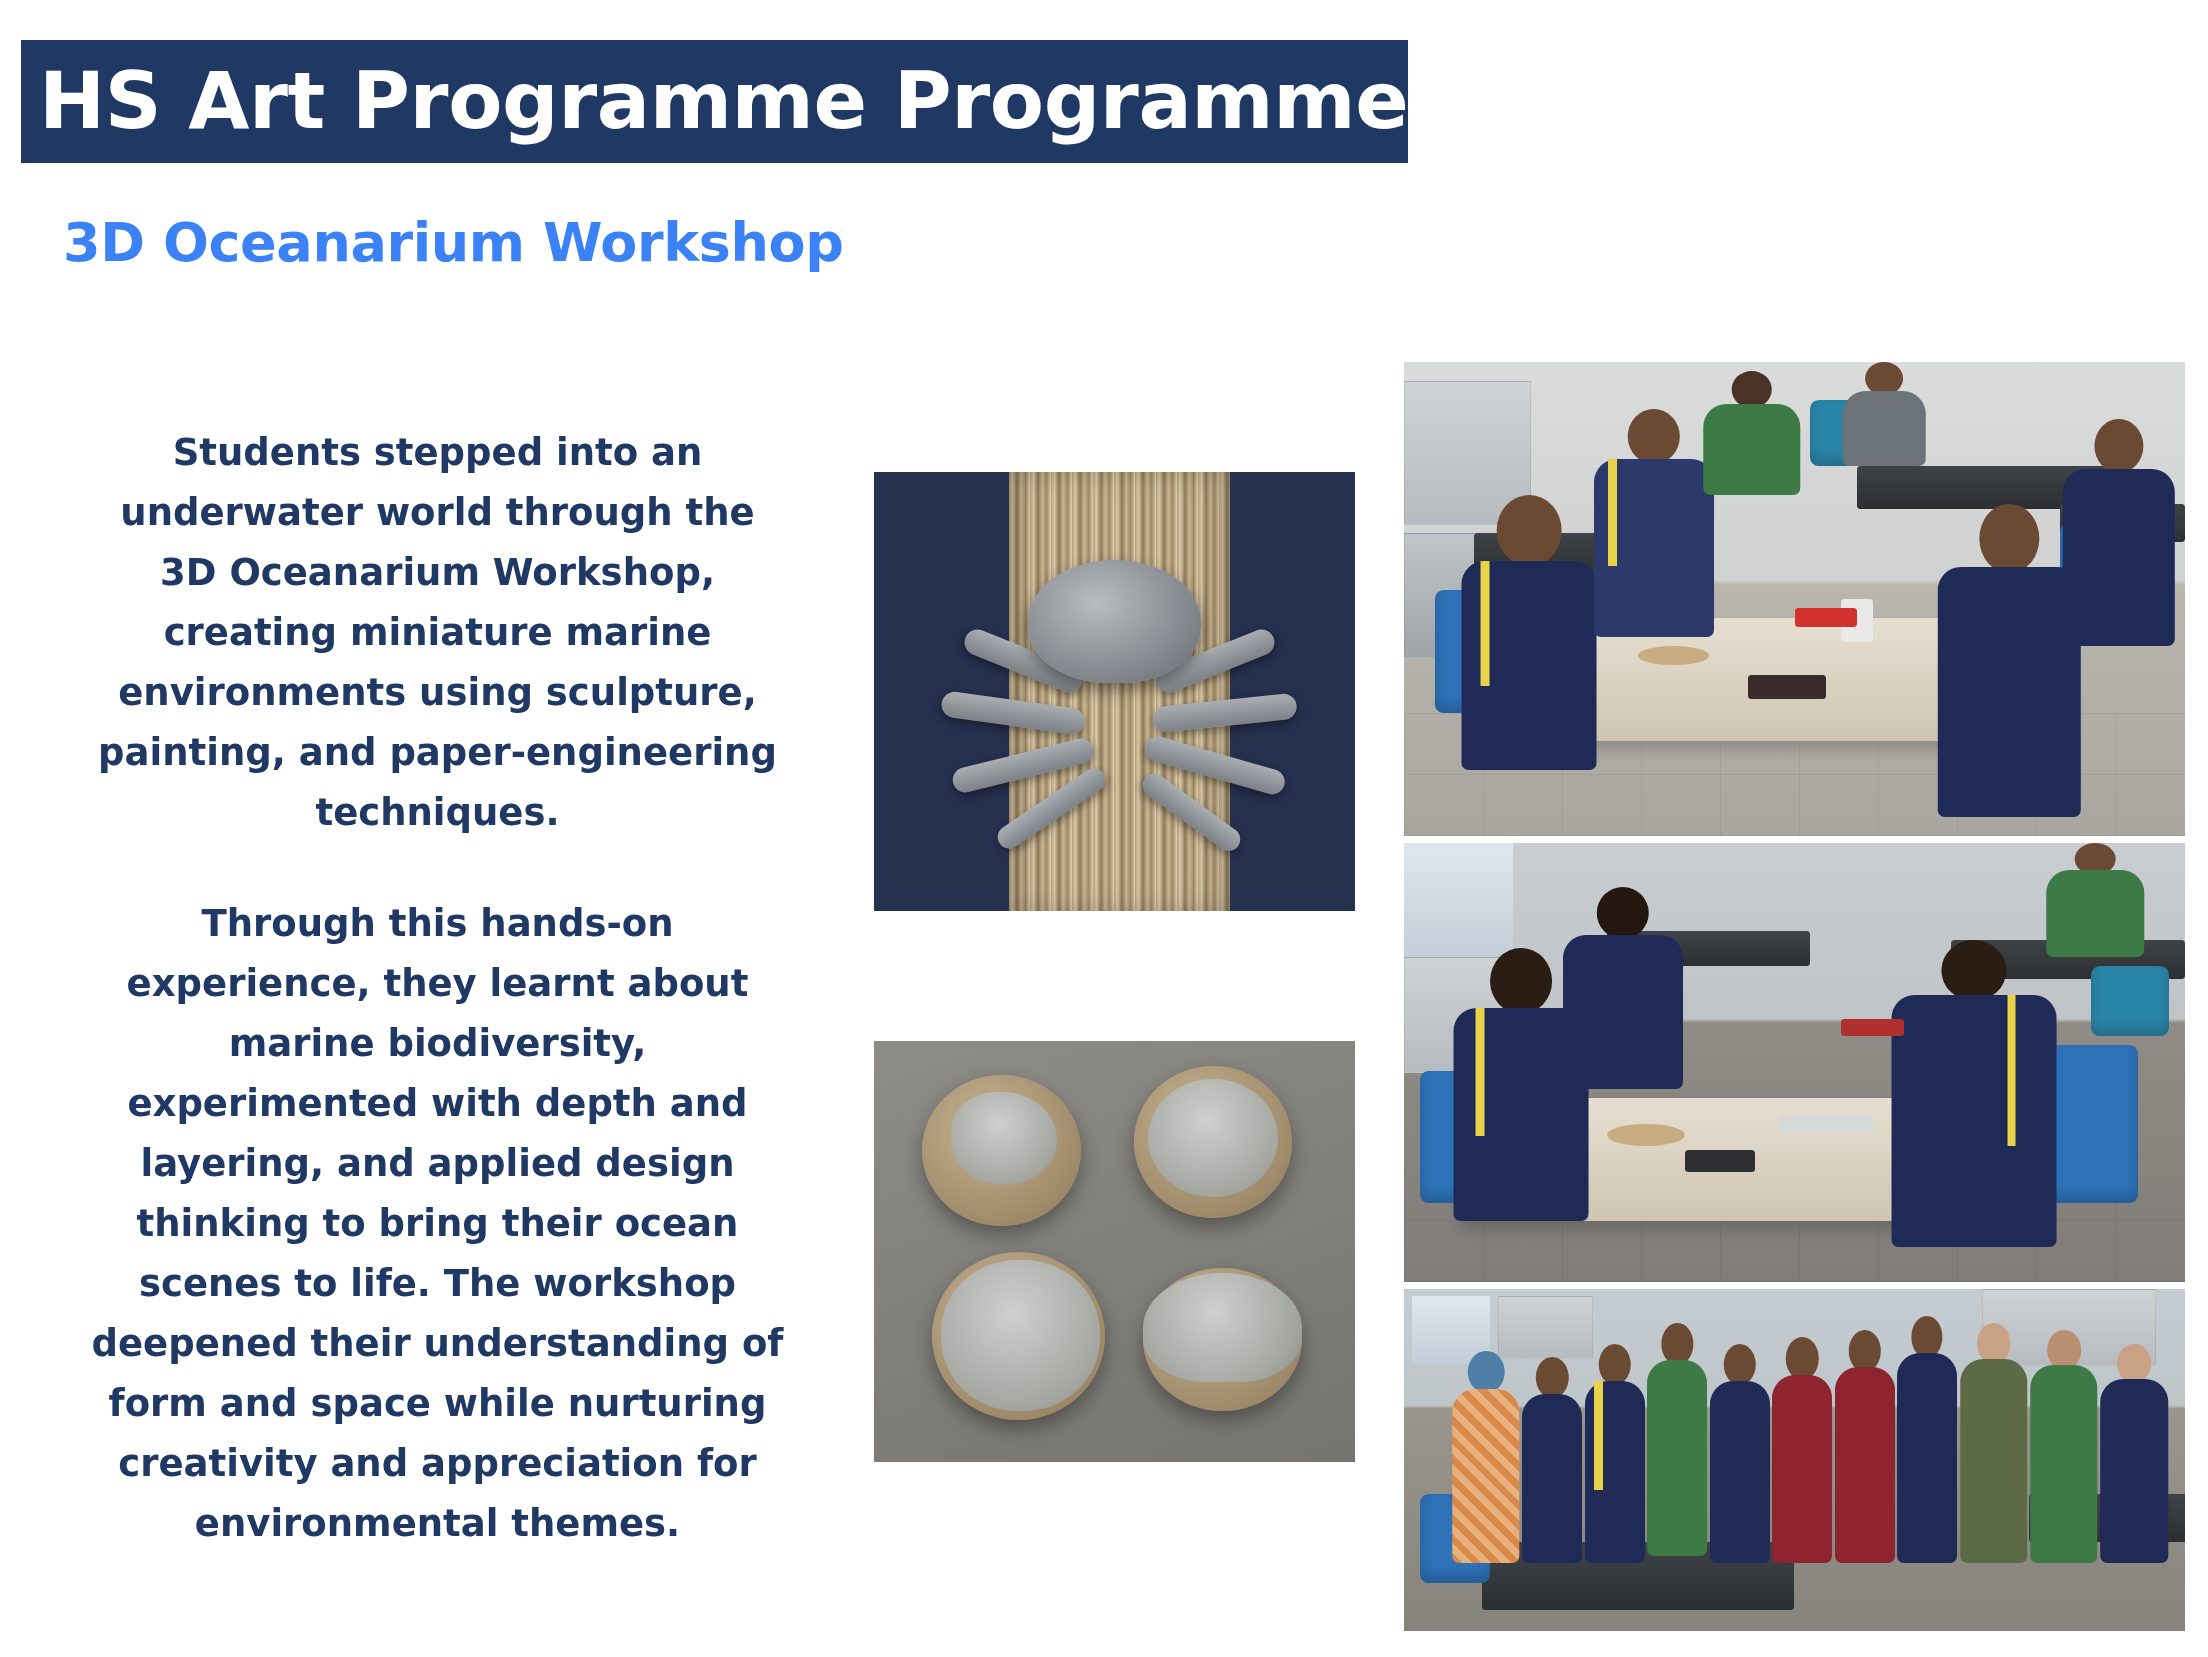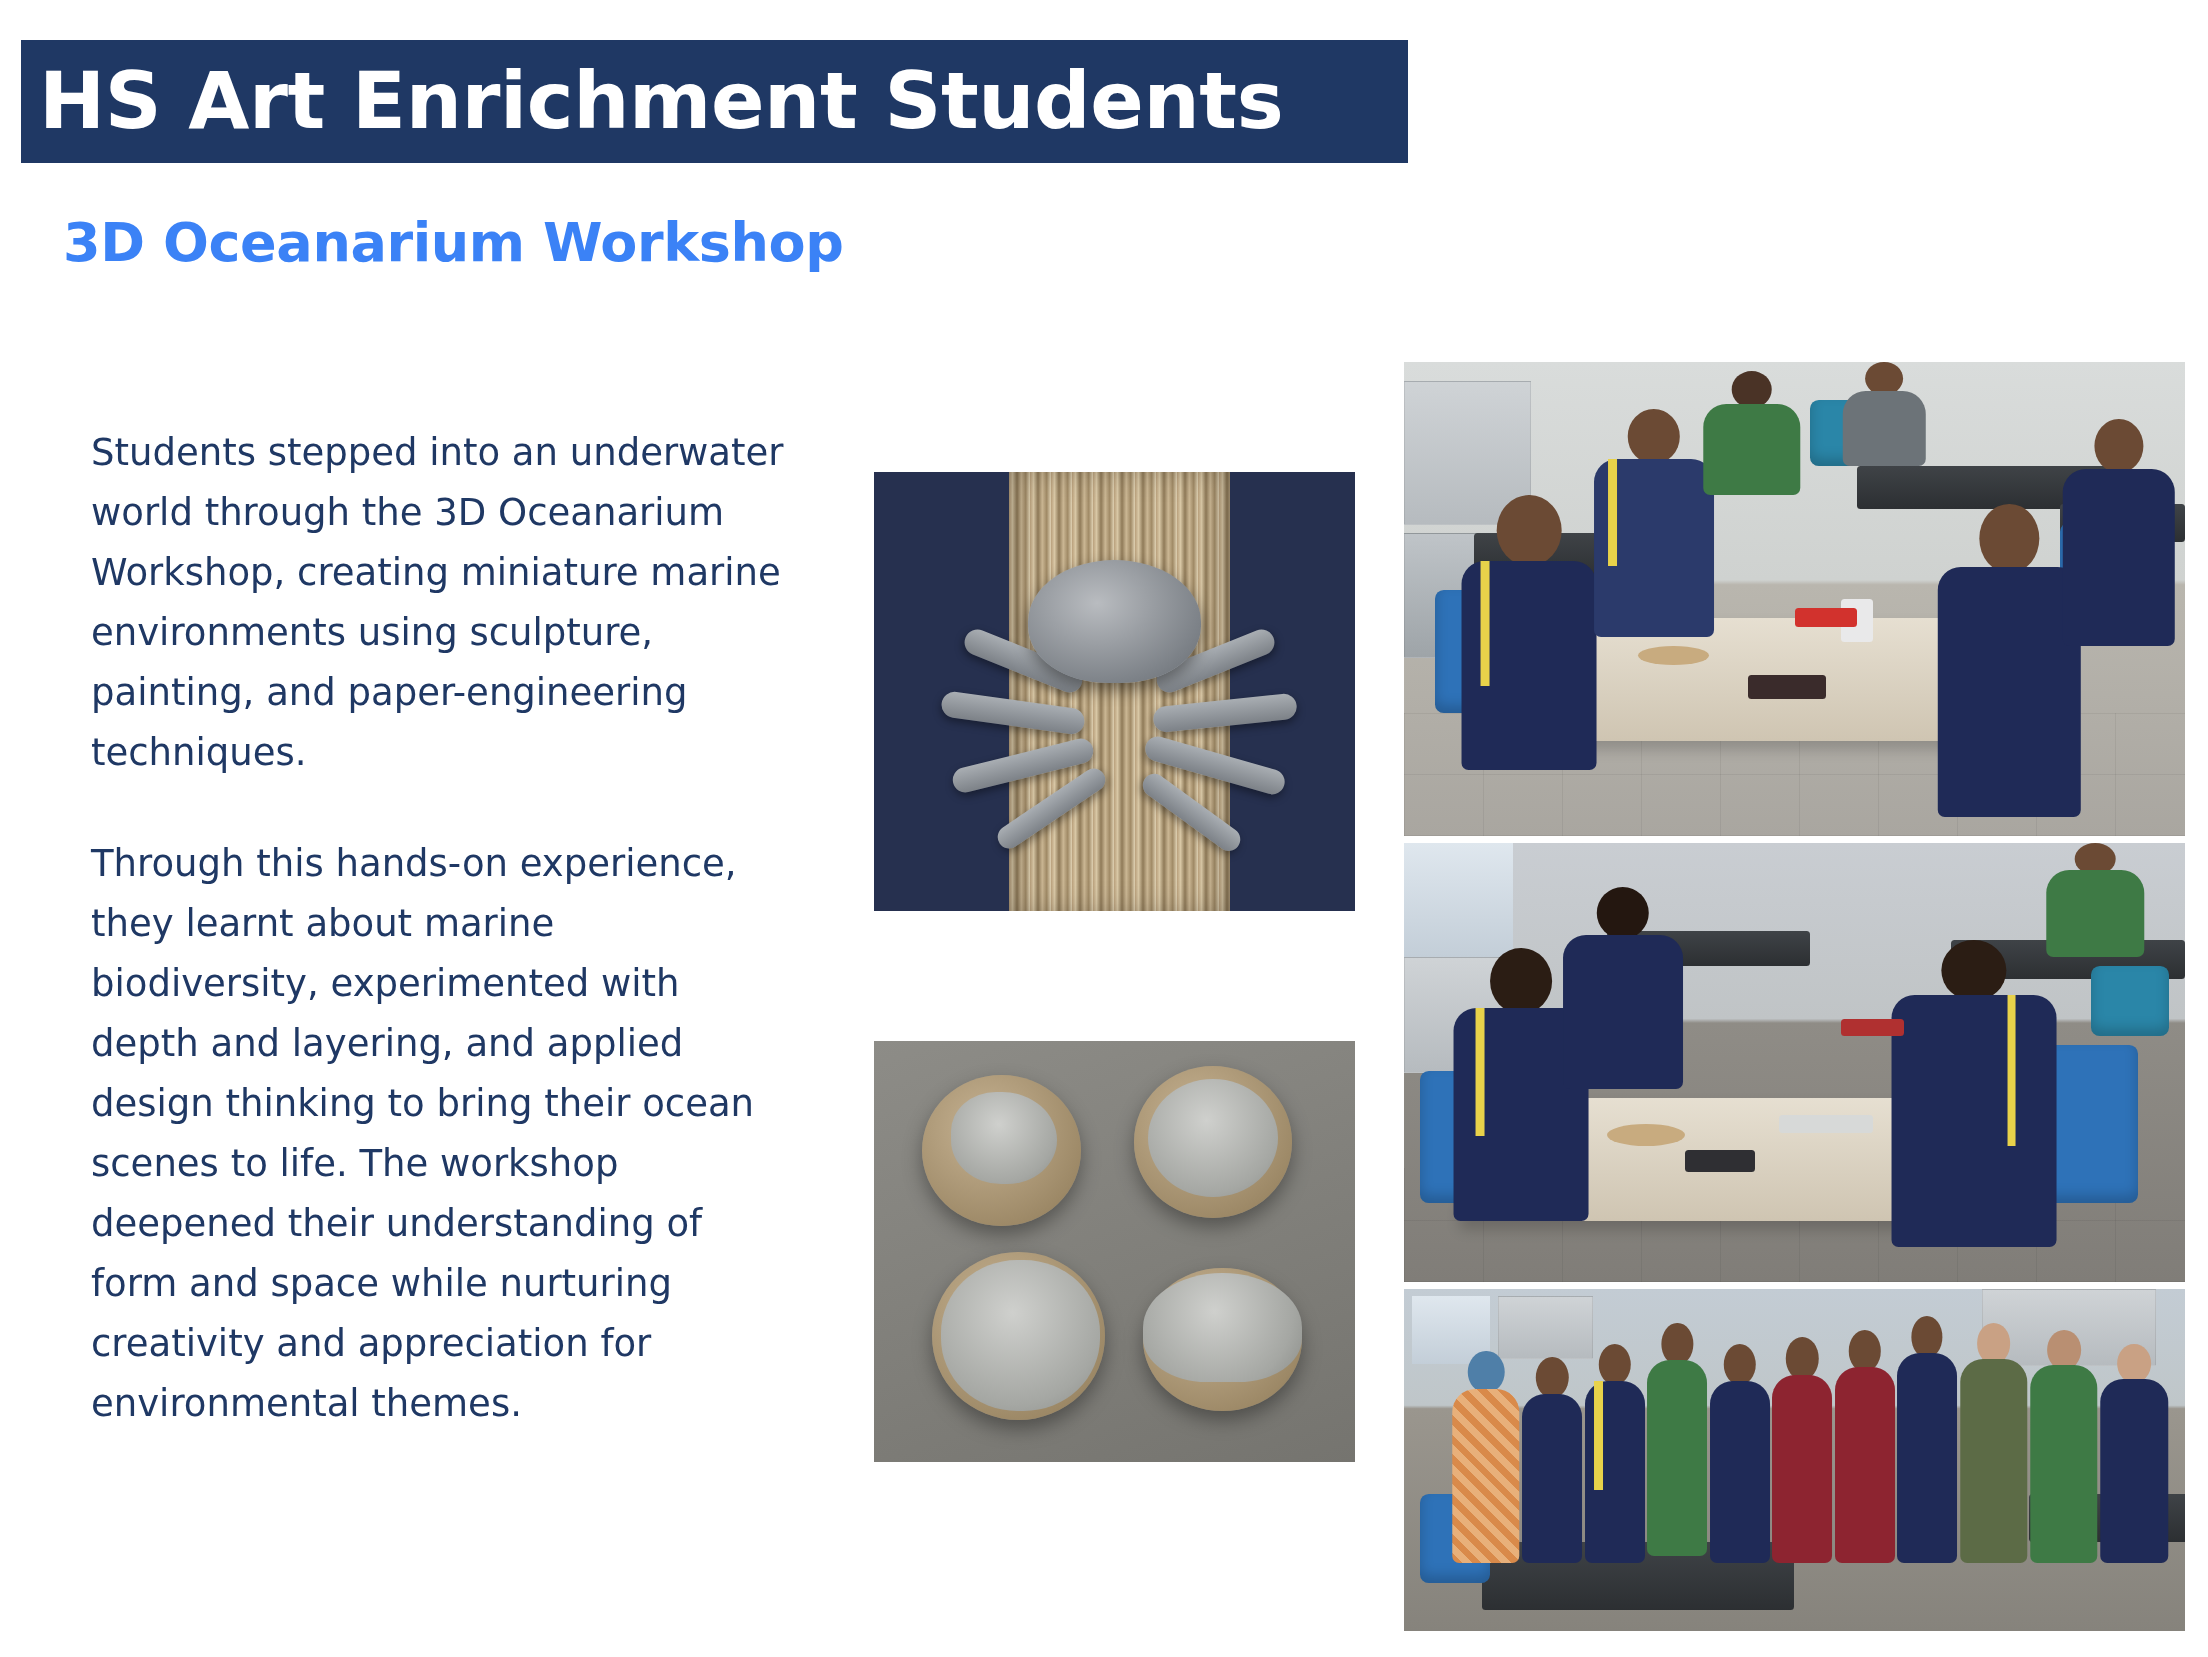--- a/index.html
+++ b/index.html
@@ -53,21 +53,22 @@
     position: absolute;
     left: 91px;
     top: 423px;
     width: 693px;
   }
   .body-par {
     color: #1F3864;
     font-size: 37px;
     line-height: 60px;
     margin: 0 0 51px 0;
-    font-weight: 400;
+    font-weight: 700;
+    text-align: center;
   }
 
   
   .photo {
     position: absolute;
     overflow: hidden;
     background: #cfcfcf;
   }
   .photo .inner {
     position: absolute;
@@ -221,21 +222,21 @@
   .window {
     position: absolute;
     background: linear-gradient(180deg,#dfe7ee,#c3ced8);
   }
   .small-obj { position: absolute; border-radius: 3.5px; }
 </style>
 </head>
 <body>
 
 <div class="header-band"></div>
-<div class="header-title">HS Art Enrichment Students</div>
+<div class="header-title">HS Art Programme Programme</div>
 <div class="subtitle">3D Oceanarium Workshop</div>
 
 <div class="body-col">
   <p class="body-par">Students stepped into an underwater world through the 3D Oceanarium Workshop, creating miniature marine environments using sculpture, painting, and paper-engineering techniques.</p>
   <p class="body-par">Through this hands-on experience, they learnt about marine biodiversity, experimented with depth and layering, and applied design thinking to bring their ocean scenes to life. The workshop deepened their understanding of form and space while nurturing creativity and appreciation for environmental themes.</p>
 </div>
 
 <div class="photo" id="photo-octopus-driftwood">
   <div class="inner">
     <div class="navy-bg"></div>

